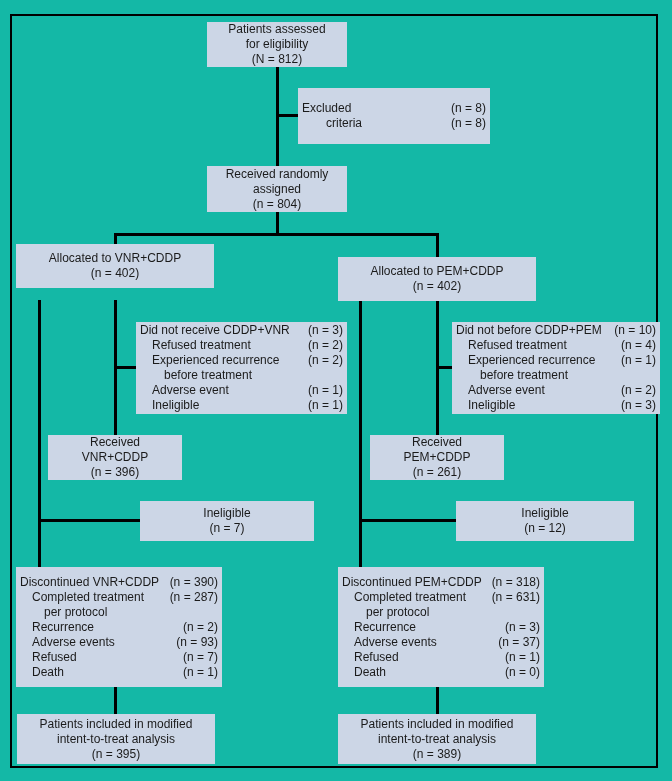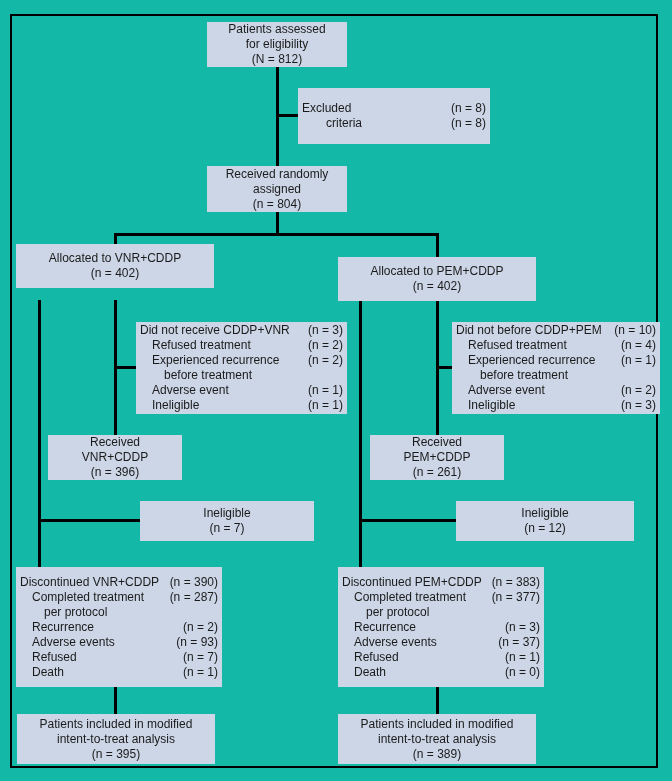--- a/index.html
+++ b/index.html
@@ -182,25 +182,25 @@
       </div>
     <div class="row">
         <span class="i1">Death</span>
         <span class="cnt">(n = 1)</span>
       </div>
   </div>
 
   <div class="box detail" style="left:338px;top:567px;width:206px;height:120px">
     <div class="row">
         <span>Discontinued PEM+CDDP</span>
-        <span class="cnt">(n = 383)</span>
+        <span class="cnt">(n = 318)</span>
       </div>
     <div class="row">
         <span class="i1">Completed treatment</span>
-        <span class="cnt">(n = 377)</span>
+        <span class="cnt">(n = 631)</span>
       </div>
     <div class="row">
         <span class="i2">per protocol</span>
         <span class="cnt"></span>
       </div>
     <div class="row">
         <span class="i1">Recurrence</span>
         <span class="cnt">(n = 3)</span>
       </div>
     <div class="row">

